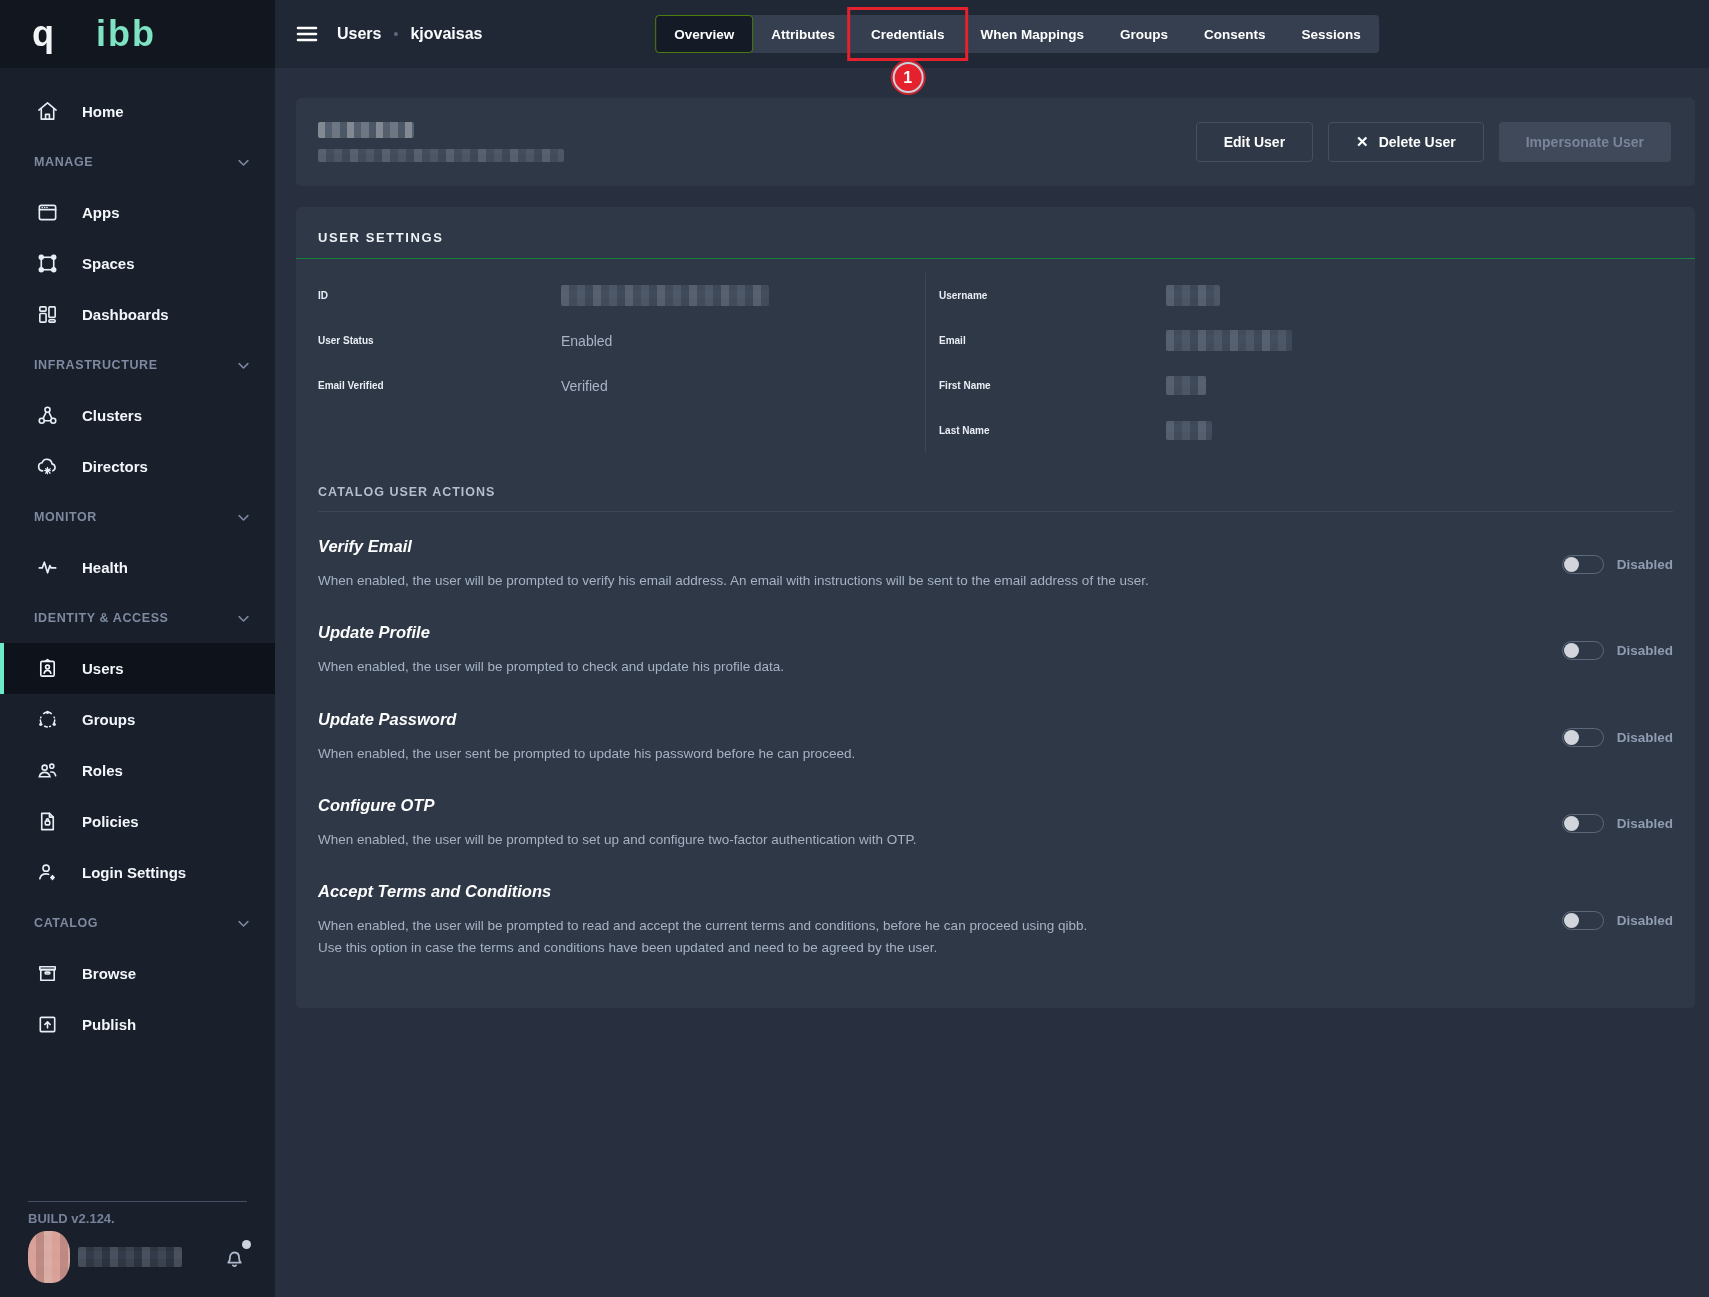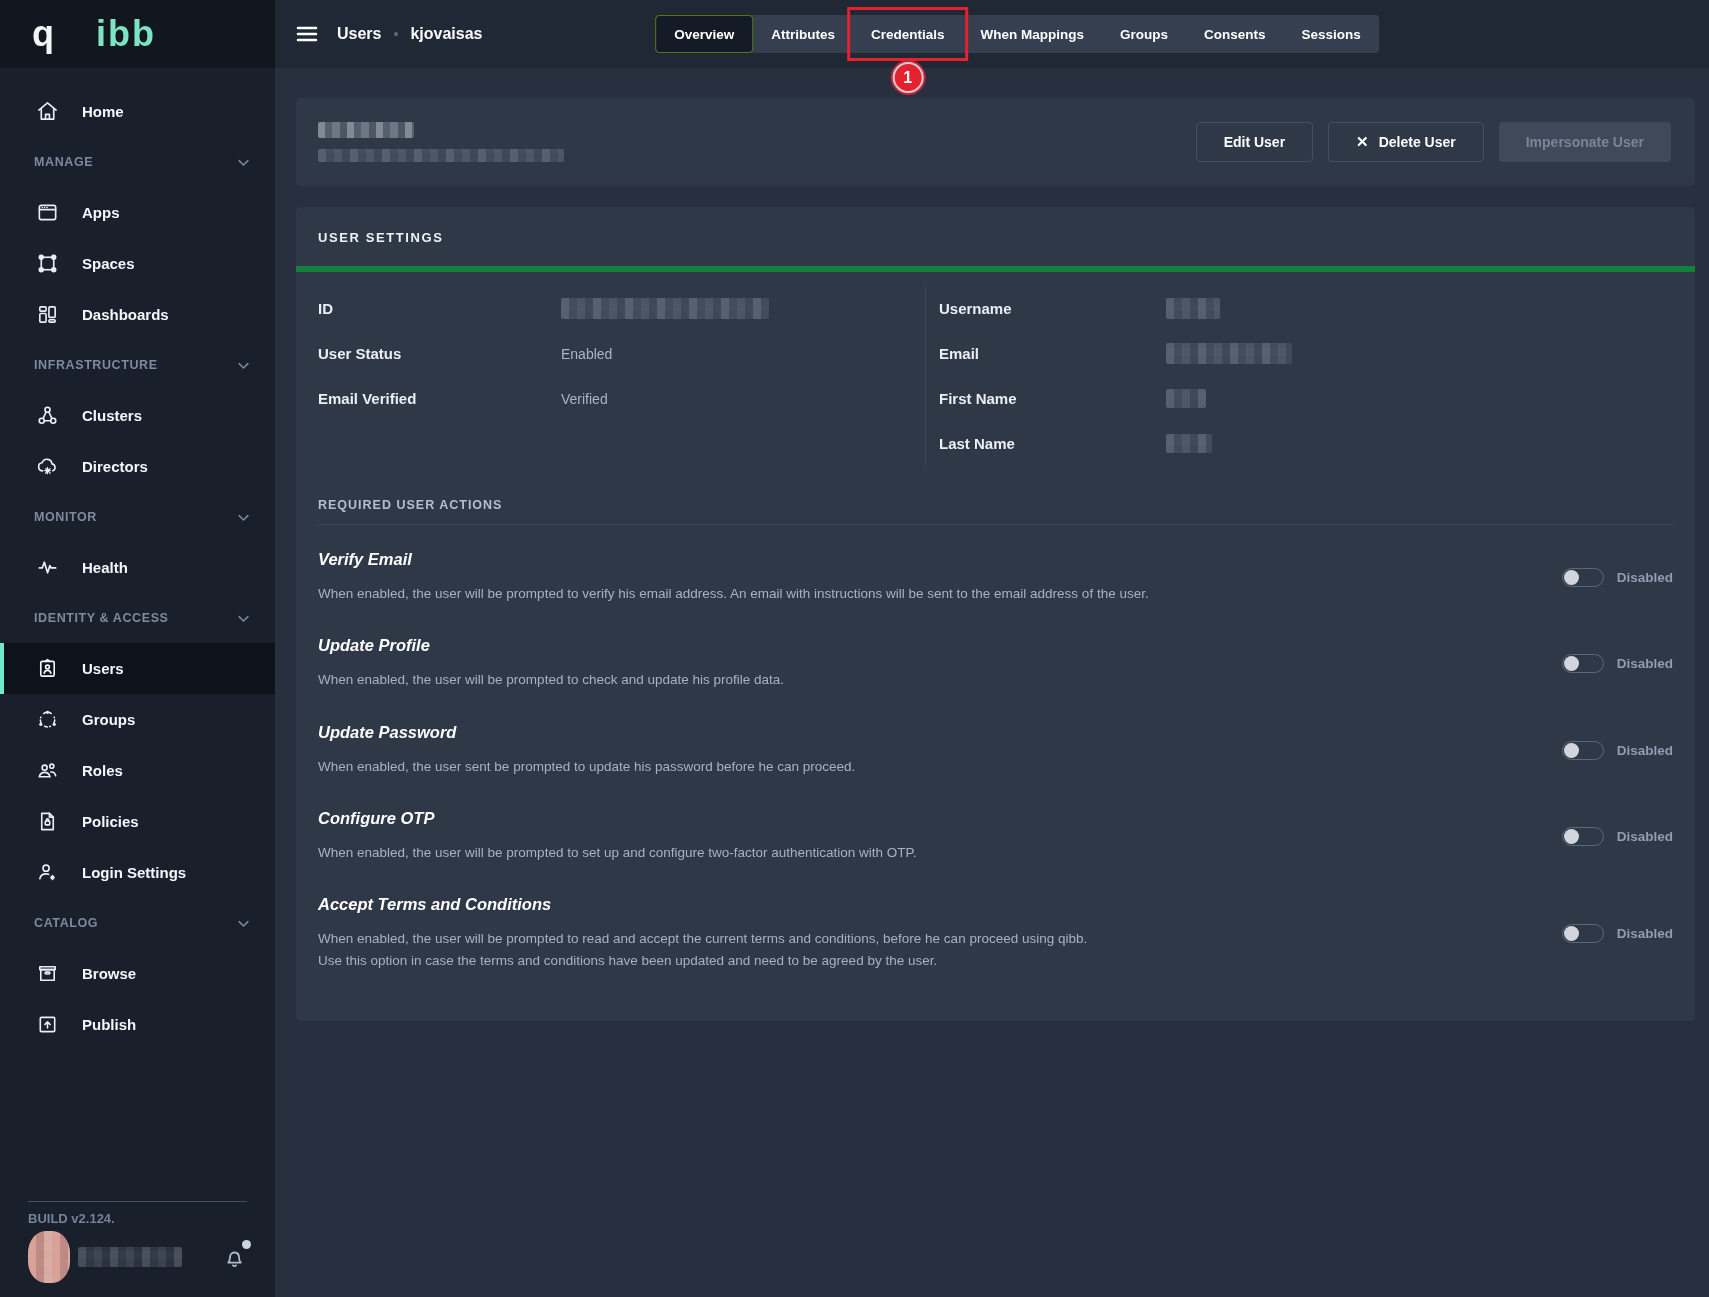--- a/index.html
+++ b/index.html
@@ -115,28 +115,28 @@
     background:transparent; color:#ffffff; font-weight:bold; font-size:14px;
     font-family:"Liberation Sans", sans-serif; cursor:pointer;
     display:flex; align-items:center;
   }
   .btn .x-glyph{ margin-right:10px; font-size:15px; }
   .btn.disabled{
     background:#3f4959; border:none; color:#79859b; cursor:default;
   }
   
   .settings-card{ padding-bottom:42px; }
-  .card-header{ padding:21px 22px 20px 22px; border-bottom:6px solid #15803d; }
+  .card-header{ padding:21px 22px 12px 22px; border-bottom:1px solid #15803d; }
   .card-title{ font-size:13px; font-weight:bold; letter-spacing:1.6px; color:#eef2f7; }
   .field-grid{ display:flex; padding:14px 0 6px 0; }
   .col-left{ width:629px; flex:0 0 auto; }
   .col-right{ flex:1 1 auto; border-left:1px solid #3c4656; }
   .field-row{ height:45px; display:flex; align-items:center; padding-left:22px; }
   .col-right .field-row{ padding-left:13px; }
-  .field-label{ width:243px; flex:0 0 auto; font-size:15px; font-weight:bold; color:#eaeef5; }
+  .field-label{ width:243px; flex:0 0 auto; font-size:10px; font-weight:bold; color:#eaeef5; }
   .col-right .field-label{ width:227px; }
   .field-value{ font-size:14px; color:#a9b4c6; }
   
   .actions-wrap{ padding:0 22px; }
   .sub-header{
     margin-top:26px; padding-bottom:12px; border-bottom:1px solid #3c4656;
     color:#b3becf; font-size:12.5px; font-weight:bold; letter-spacing:1px;
   }
   .action-row{
     display:flex; align-items:center; justify-content:space-between;
@@ -475,21 +475,21 @@
             <span class="px px-dim" style="width:40px;height:19px;"></span>
           </div>
           <div class="field-row">
             <span class="field-label">Last Name</span>
             <span class="px px-dim" style="width:46px;height:19px;"></span>
           </div>
         </div>
       </div>
 
       <div class="actions-wrap">
-        <div class="sub-header">REQUIRED USER ACTIONS</div>
+        <div class="sub-header">CATALOG USER ACTIONS</div>
 
         <div class="action-row">
           <div>
             <div class="action-title">Verify Email</div>
             <div class="action-desc">When enabled, the user will be prompted to verify his email address. An email with instructions will be sent to the email address of the user.</div>
           </div>
           <div class="toggle-block">
             <span class="toggle">
                 <span class="knob"></span>
               </span>

